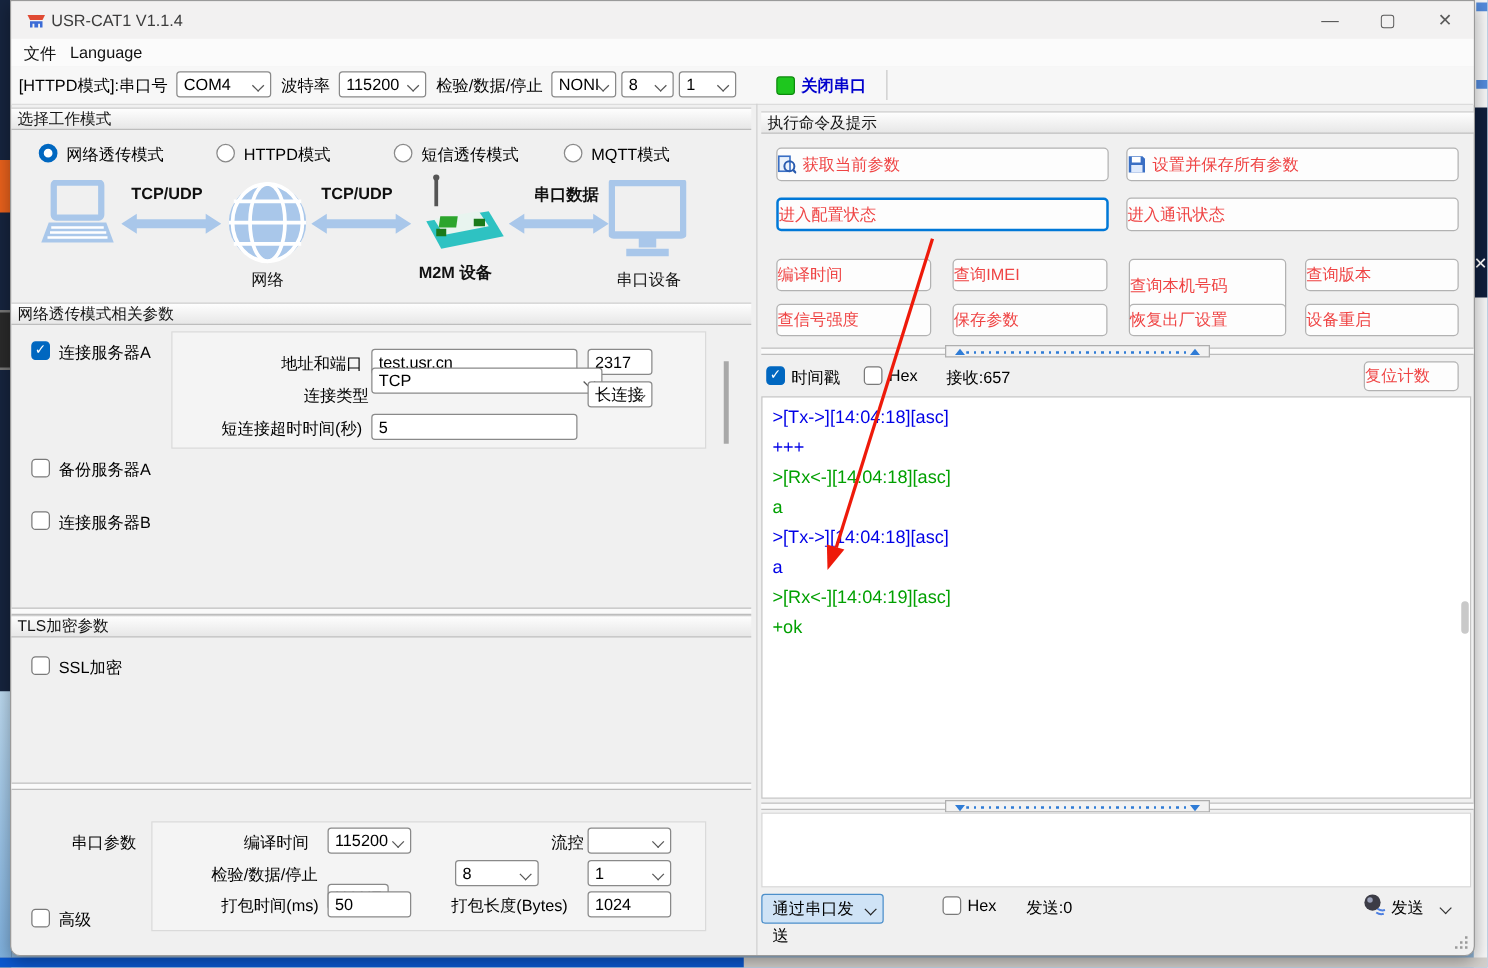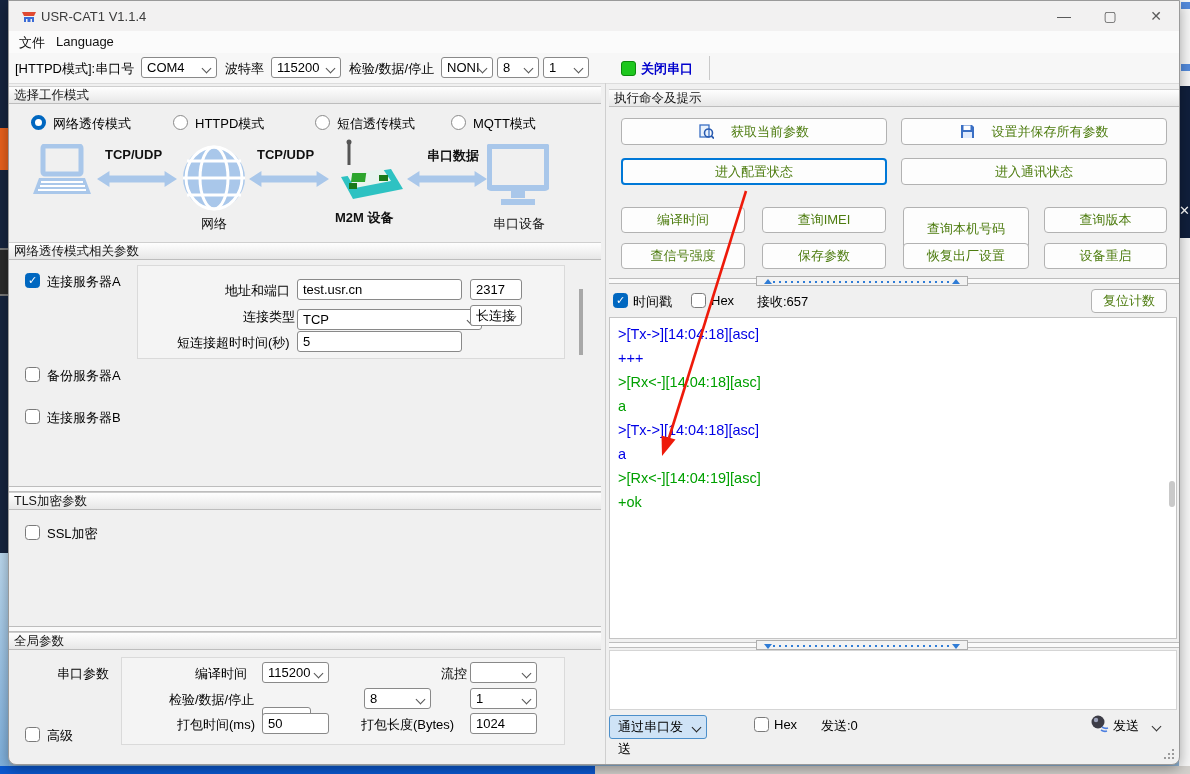--- a/index.html
+++ b/index.html
@@ -32,22 +32,22 @@
     box-sizing:border-box;font-size:13px;line-height:19px;padding:0 17px 0 5px;overflow:hidden;white-space:nowrap;color:#000;}
   .inp{padding-right:4px;}
   .cv{position:absolute;right:6px;top:7px;width:6px;height:6px;border-right:1.4px solid #555;border-bottom:1.4px solid #555;
     transform:rotate(45deg);transform-origin:center;}
   .hdr{position:absolute;height:18px;background:linear-gradient(#fefefe,#e7e7e7);border-top:1px solid #cfcfcf;
     border-bottom:1px solid #bdbdbd;font-size:12.5px;line-height:17px;padding-left:5px;color:#151515;box-sizing:border-box;}
   .chk{position:absolute;width:15px;height:15px;border:1px solid #7a7a7a;border-radius:3.5px;background:#fff;box-sizing:border-box;}
   .chk.on{background:#0067c0;border-color:#0067c0;color:#fff;font-size:11px;line-height:13px;text-align:center;}
   .radio{position:absolute;width:15px;height:15px;border:1px solid #8a8a8a;border-radius:50%;background:#fff;box-sizing:border-box;}
   .radio.on{border:4.5px solid #0067c0;}
-  .cbtn{position:absolute;background:#fdfdfd;border:1px solid #b2b2b2;border-radius:4px;font-size:13px;color:#4d7c0f;
-    display:flex;align-items:center;justify-content:center;box-sizing:border-box;gap:17px;}
+  .cbtn{position:absolute;background:#fdfdfd;border:1px solid #b2b2b2;border-radius:4px;font-size:13px;color:#ef4444;
+    display:flex;align-items:center;box-sizing:border-box;gap:5px;}
   .cbtn.focus{border:2px solid #0078d7;}
   .split{position:absolute;height:6px;border-top:1px solid #bdbdbd;border-bottom:1px solid #bdbdbd;background:#fafafa;box-sizing:border-box;}
   .grab{position:absolute;height:10px;border:1px solid #aeaeae;background:#f2f2f2;box-sizing:border-box;}
   .grab .dots{position:absolute;left:16px;right:16px;top:4px;height:2px;
     background-image:repeating-linear-gradient(90deg,#2f7cd6 0 2px,transparent 2px 6px);}
   .tri{position:absolute;width:0;height:0;border-left:4px solid transparent;border-right:4px solid transparent;}
   .tri.up{border-bottom:5px solid #2f7cd6;top:2px;}
   .tri.dn{border-top:5px solid #2f7cd6;top:3px;}
   .logbox{position:absolute;background:#fff;border:1px solid #c4c4c4;box-sizing:border-box;
     font-size:14.5px;line-height:24px;padding:4px 8px;}
@@ -169,38 +169,37 @@
     <div class="hdr" style="left:0;top:241px;width:592px">网络透传模式相关参数</div>
 
     <div class="chk on" style="left:16px;top:272px">✓</div>
     <span class="lb" style="left:38px;top:272px">连接服务器A</span>
 
     <div style="position:absolute;left:128px;top:264px;width:426px;height:92px;border:1px solid #dadada;background:#f4f4f4"></div>
     <span class="lb" style="left:216px;top:281px">地址和端口</span>
     <div class="inp" style="left:288px;top:278px;width:165px">test.usr.cn</div>
     <div class="inp" style="left:461px;top:278px;width:52px">2317</div>
     <span class="lb" style="left:234px;top:307px">连接类型</span>
-    <div class="combo" style="left:288px;top:308px;width:185px"><span>TCP</span><i class="cv"></i></div>
+    <div class="combo" style="left:288px;top:293px;width:185px"><span>TCP</span><i class="cv"></i></div>
     <div class="combo" style="left:461px;top:304px;width:52px"><span>长连接</span><i class="cv"></i></div>
     <span class="lb" style="left:168px;top:333px">短连接超时时间(秒)</span>
     <div class="inp" style="left:288px;top:330px;width:165px">5</div>
     <div style="position:absolute;left:570px;top:288px;width:4px;height:66px;background:#a8a8a8"></div>
 
     <div class="chk" style="left:16px;top:366px"></div>
     <span class="lb" style="left:38px;top:366px">备份服务器A</span>
     <div class="chk" style="left:16px;top:408px"></div>
     <span class="lb" style="left:38px;top:408px">连接服务器B</span>
 
     <div class="split" style="left:0;top:485px;width:592px"></div>
     <div class="hdr" style="left:0;top:491px;width:592px">TLS加密参数</div>
     <div class="chk" style="left:16px;top:524px"></div>
     <span class="lb" style="left:38px;top:524px">SSL加密</span>
 
     <div class="split" style="left:0;top:625px;width:592px"></div>
-    <div class="hdr" style="left:0;top:631px;width:592px">全局参数</div>
     <span class="lb" style="left:48px;top:664px">串口参数</span>
     <div style="position:absolute;left:112px;top:656px;width:442px;height:86px;border:1px solid #dadada;background:#f4f4f4"></div>
     <span class="lb" style="left:186px;top:664px">编译时间</span>
     <div class="combo" style="left:253px;top:661px;width:67px"><span>115200</span><i class="cv"></i></div>
     <span class="lb" style="left:432px;top:664px">流控</span>
     <div class="combo" style="left:461px;top:661px;width:67px"><span></span><i class="cv"></i></div>
     <span class="lb" style="left:160px;top:690px">检验/数据/停止</span>
     <div class="combo" style="left:253px;top:706px;width:49px"><span>NONE</span><i class="cv"></i></div>
     <div class="combo" style="left:355px;top:687px;width:67px"><span>8</span><i class="cv"></i></div>
     <div class="combo" style="left:461px;top:687px;width:67px"><span>1</span><i class="cv"></i></div>

